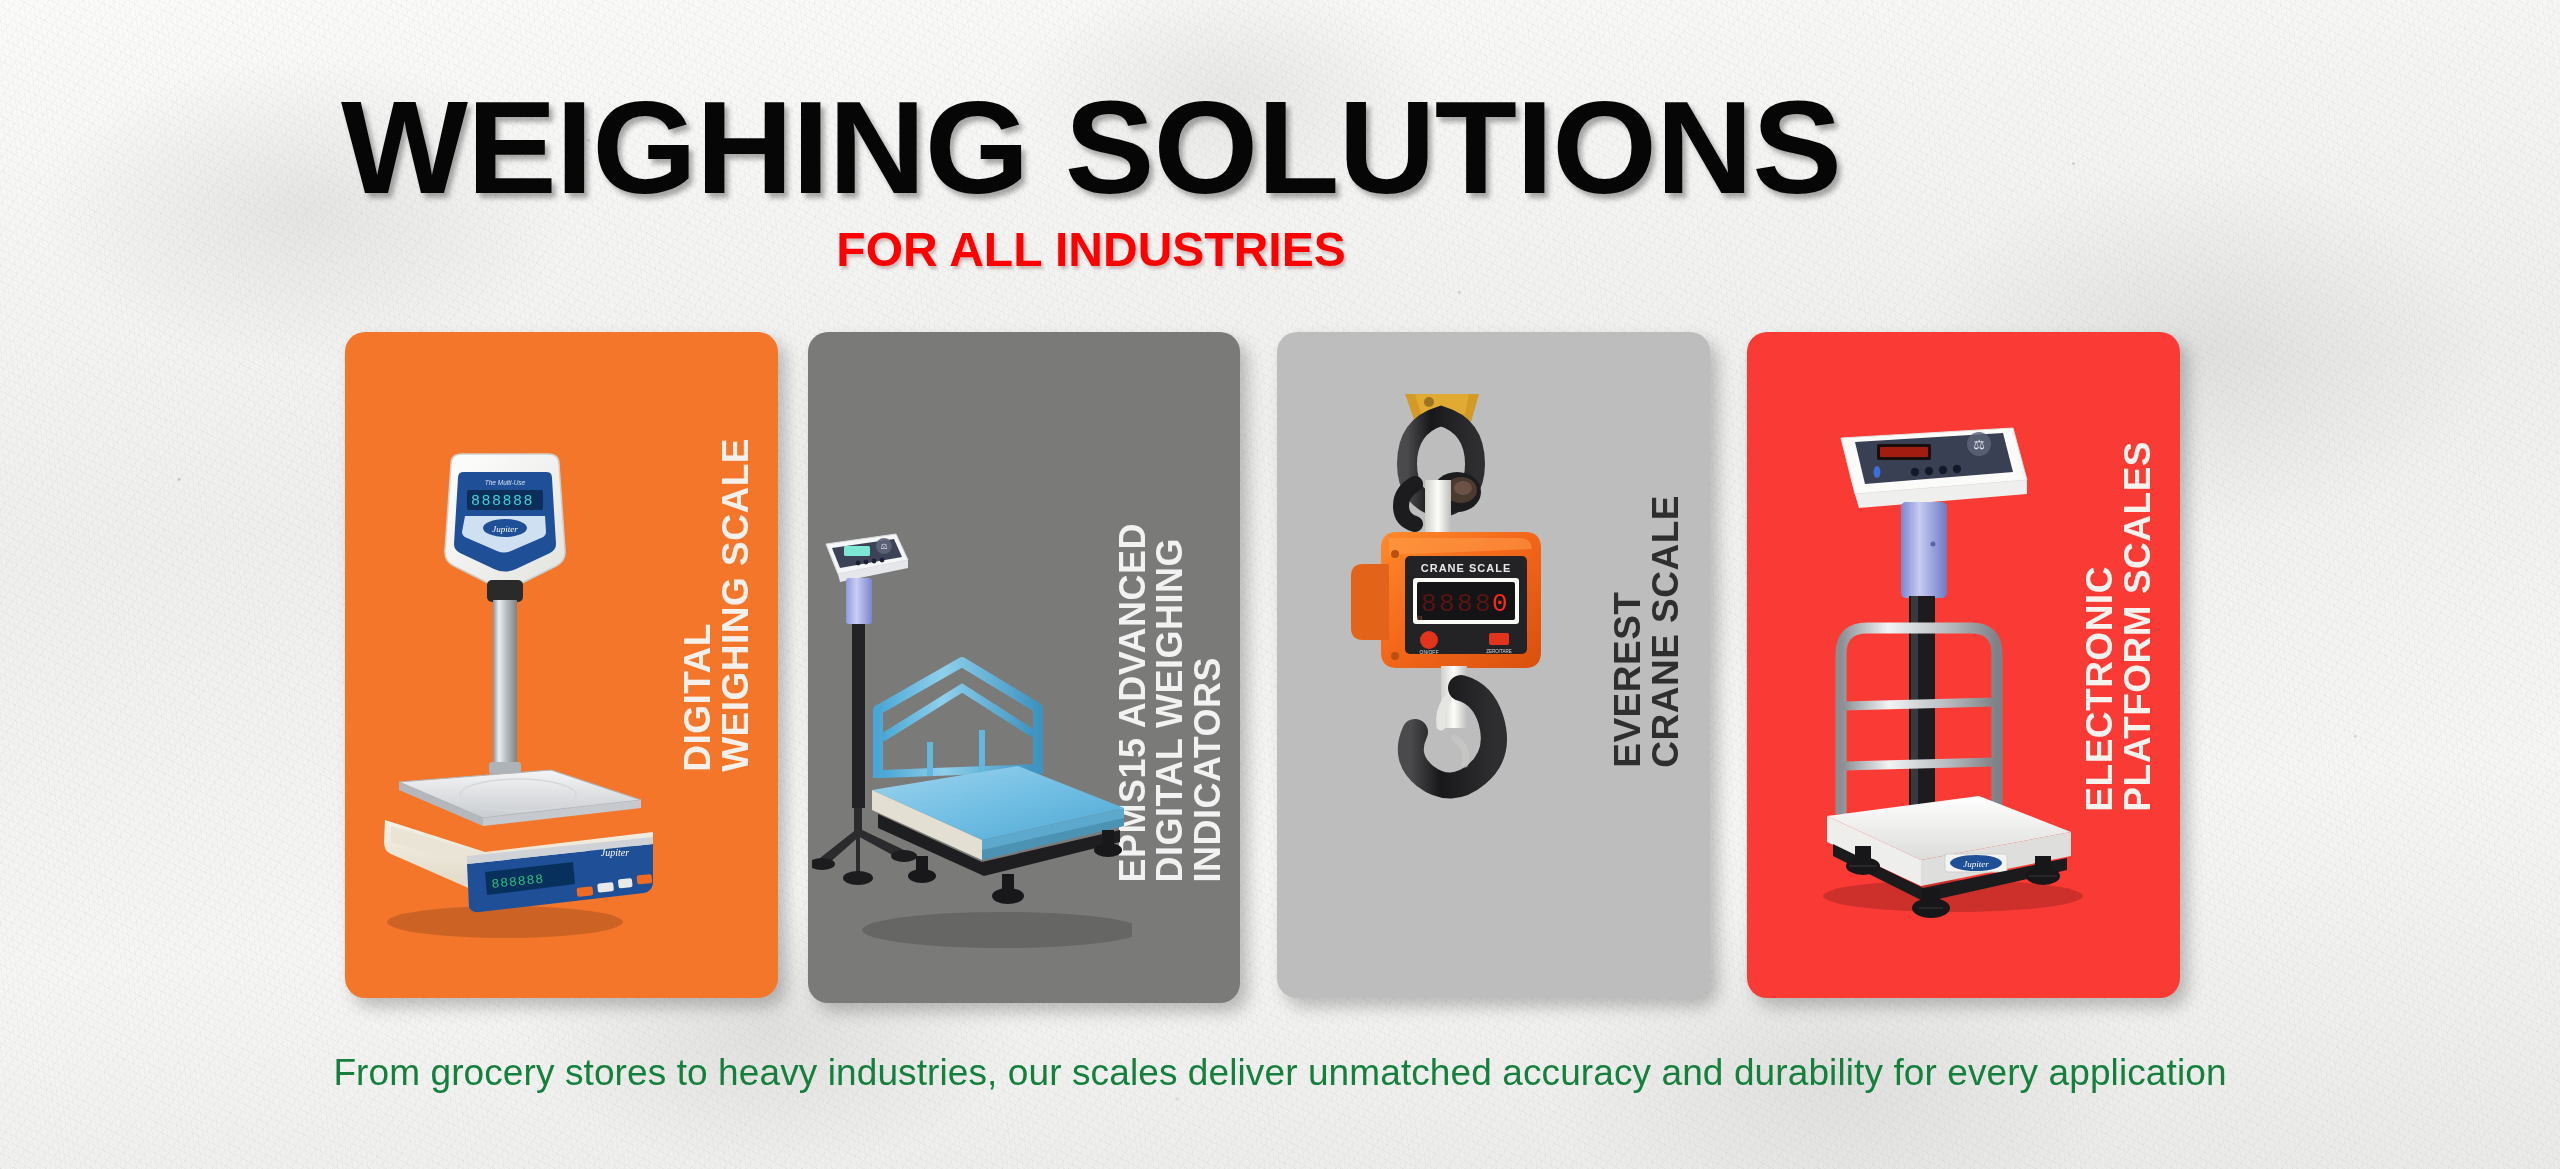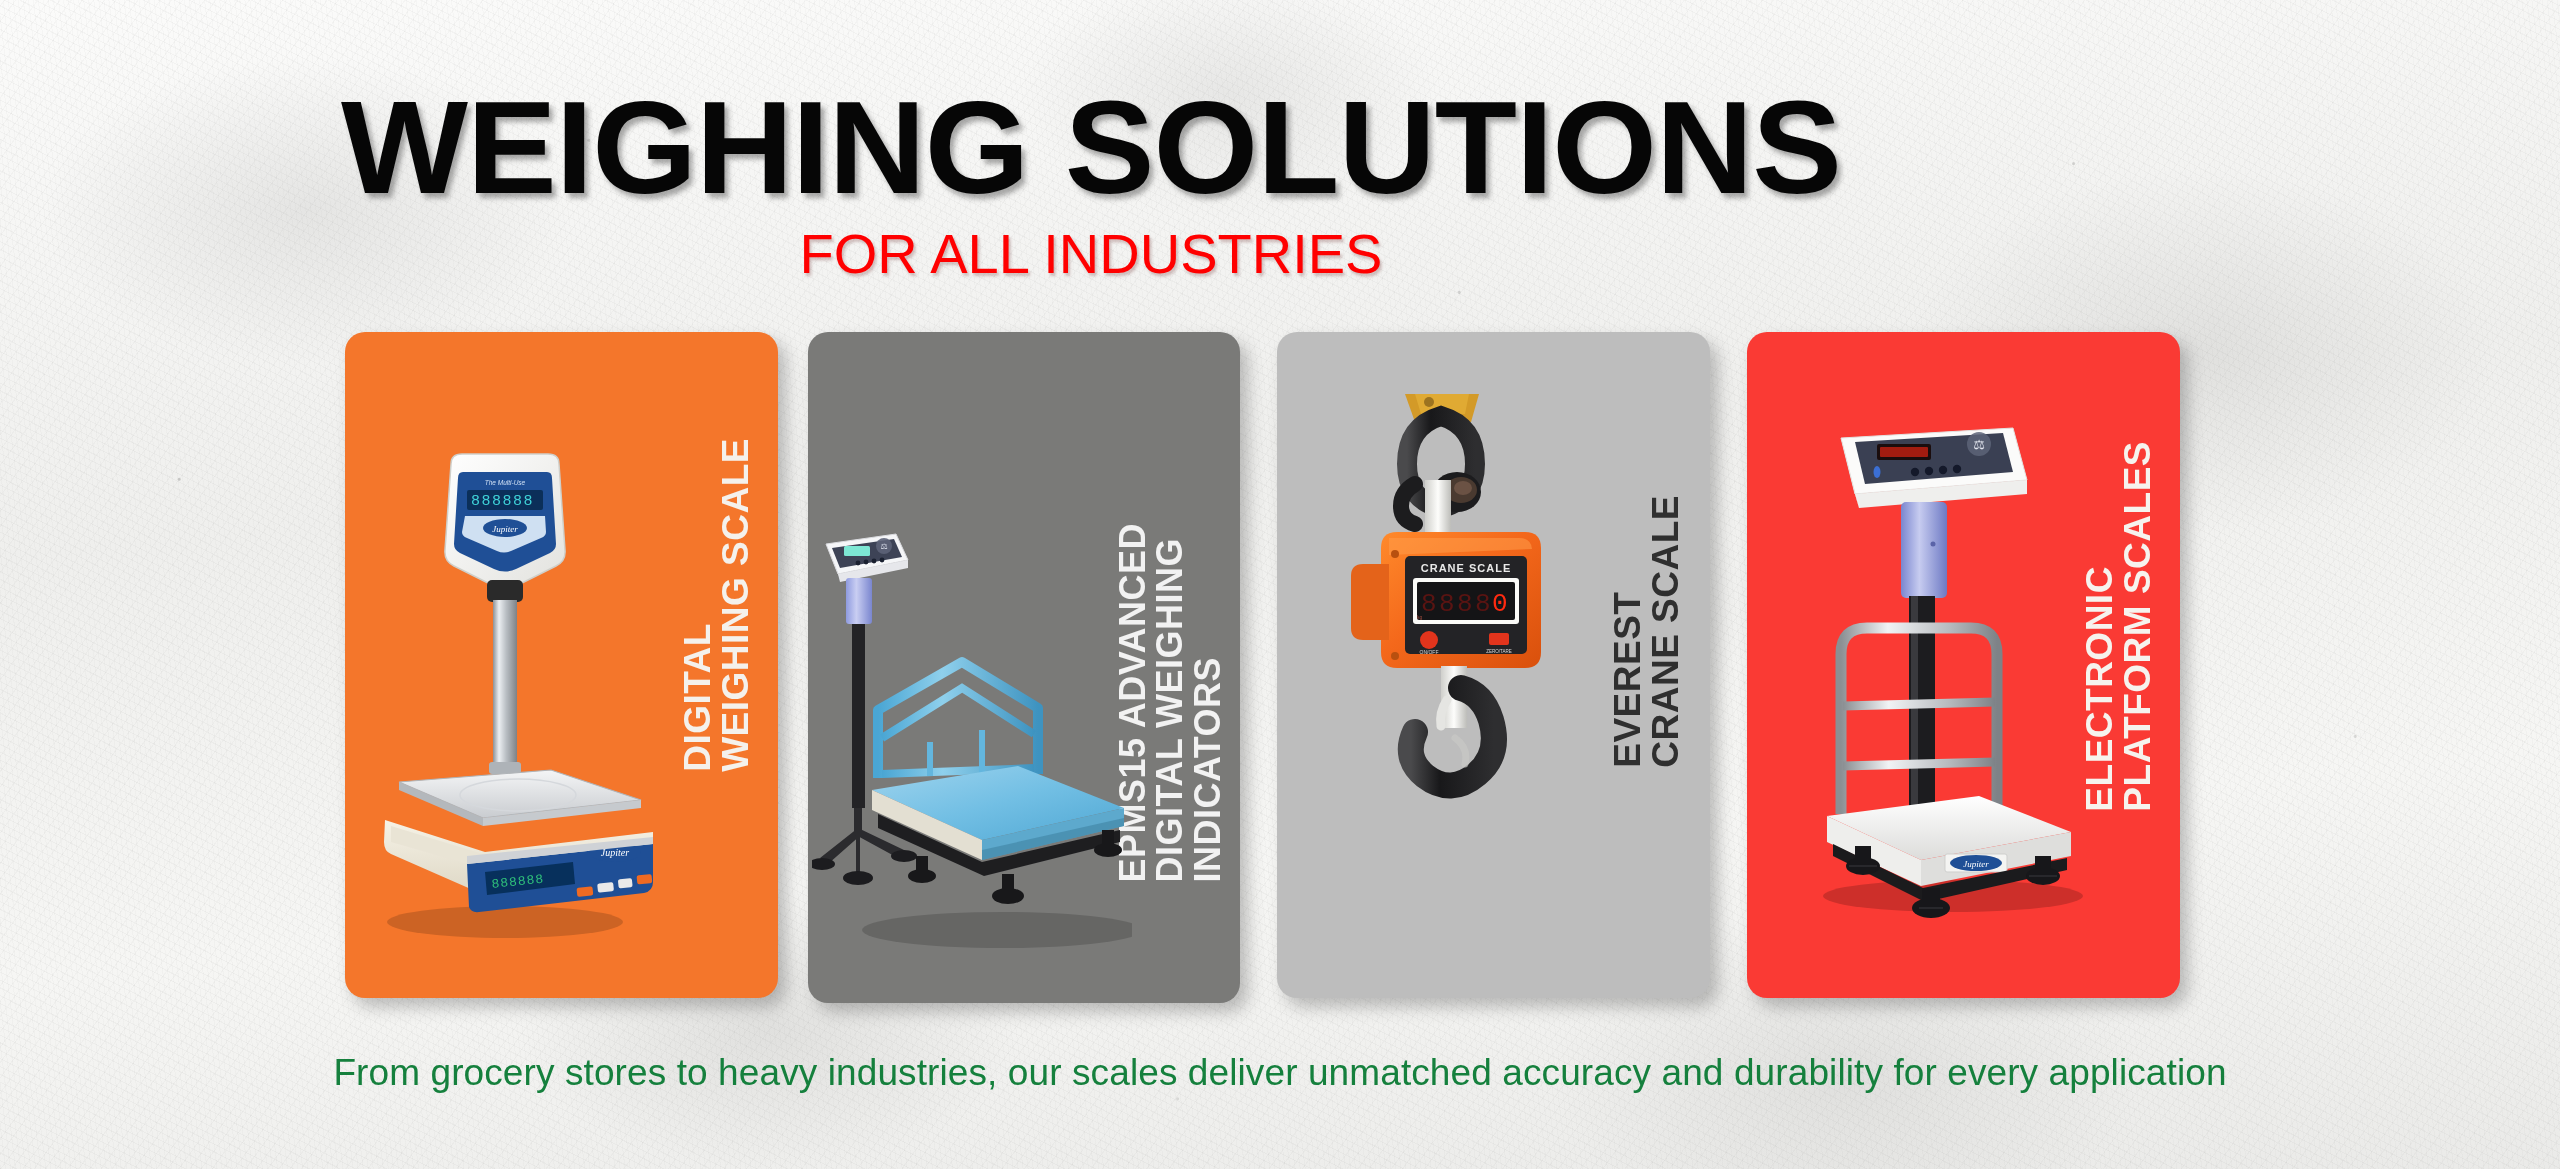--- a/index.html
+++ b/index.html
@@ -52,22 +52,22 @@
     line-height:.94;
     letter-spacing:-1px;
     color:#060606;
     transform:scaleX(1.02);
     text-shadow:4px 5px 5px rgba(60,60,60,.42);
     white-space:nowrap;
   }
   .h2{
     margin-top:16px;
     font-family:"Liberation Sans", sans-serif;
-    font-weight:normal;
-    font-size:56px;
+    font-weight:bold;
+    font-size:48px;
     line-height:1;
     letter-spacing:0px;
     color:#FF0000;
     text-shadow:2px 3px 3px rgba(120,60,60,.30);
     white-space:nowrap;
   }
 
   
   .cards{ position:absolute; top:332px; left:345px; width:1835px; height:672px; }
   .card{

